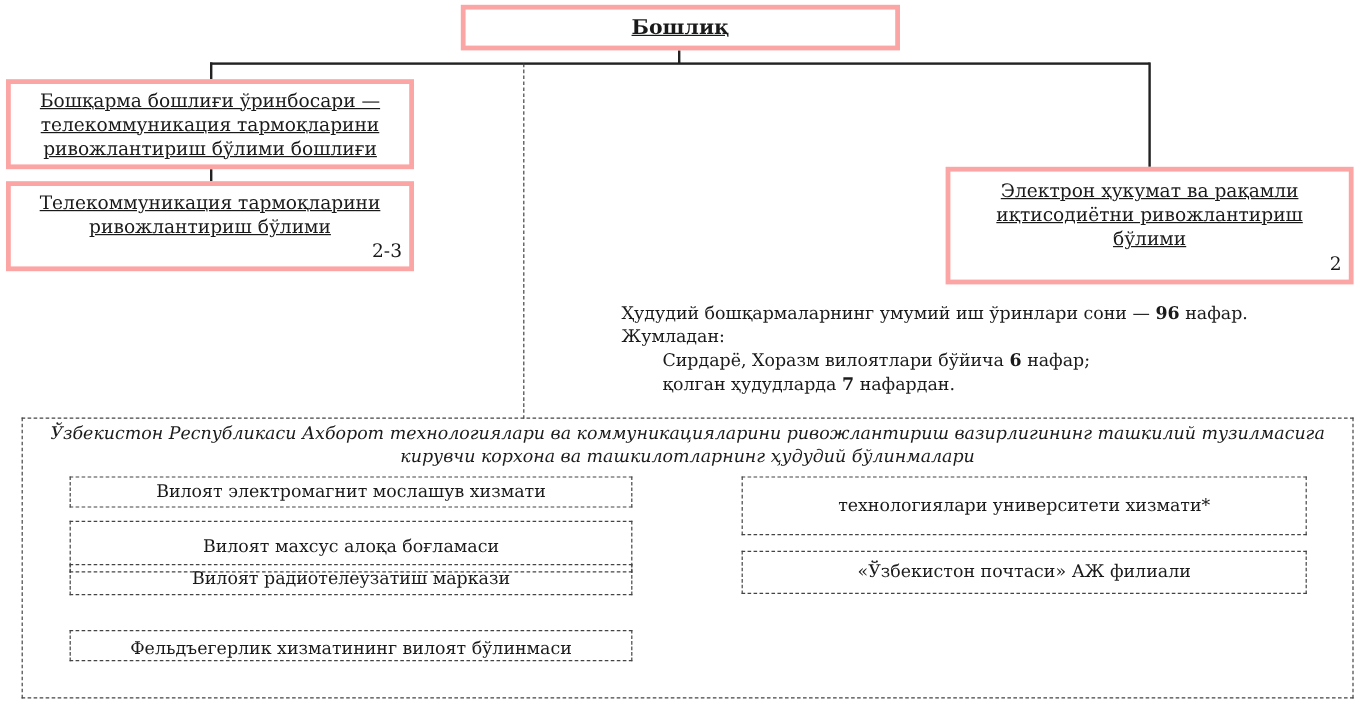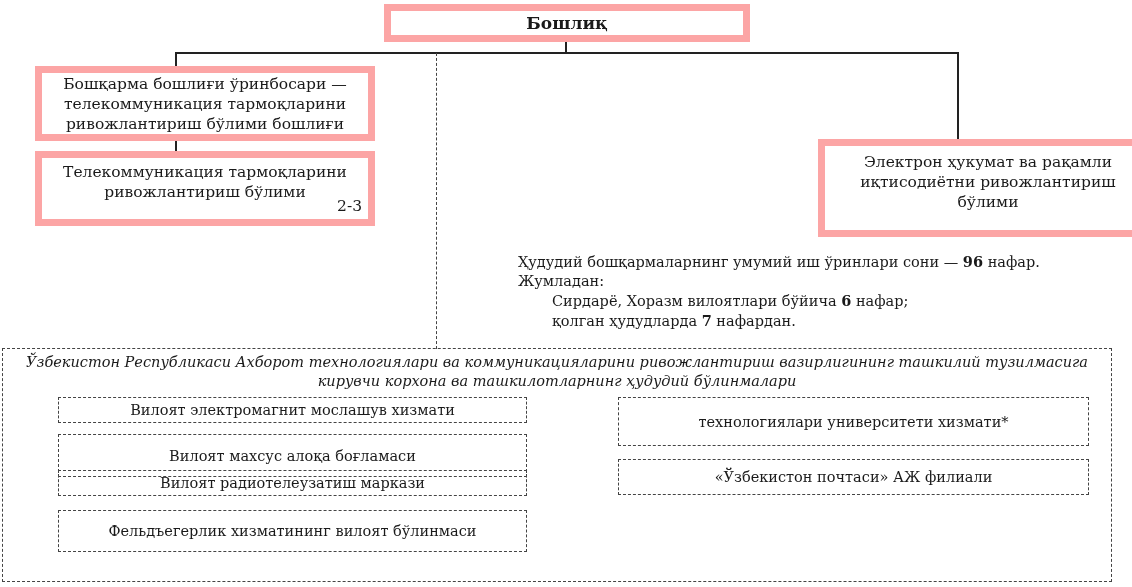--- a/index.html
+++ b/index.html
@@ -1,23 +1,23 @@
 <!DOCTYPE html>
 <html><head>
 <meta charset="utf-8">
 <style>
   html, body { margin: 0; padding: 0; background: #ffffff; }
   body { width: 1132px; height: 587px; position: relative; overflow: hidden;
          font-family: "DejaVu Serif", "Liberation Serif", serif; color: #1a1a1a; }
   .abs { position: absolute; box-sizing: border-box; }
-  .box { border: 7px solid #fca5a5; background: #fff; display: flex; flex-direction: column;
-         justify-content: center; align-items: center; text-align: center; }
+  .box { border: 4px solid #fca5a5; background: #fff; display: flex; flex-direction: column;
+         justify-content: center; align-items: center; text-align: center; text-decoration: underline; }
   .line { background: #222; }
   .vdash { border-left: 1.5px dashed #444; width: 0; }
-  .txt { font-size: 15.5px; line-height: 20px; margin-left: 30px; }
+  .txt { font-size: 15.5px; line-height: 20px; }
   .boss { font-weight: bold; font-size: 17px; }
   .num { position: absolute; right: 6px; bottom: 3px; font-size: 15.5px; }
   .info { font-size: 14.5px; line-height: 19px; }
   .info b { font-weight: bold; }
   .outer { border: 1.5px dashed #444; }
   .outer-title { font-style: italic; font-size: 14.5px; line-height: 19px; text-align: center; }
   .sub { border: 1.5px dashed #444; font-size: 14.5px; line-height: 18px; text-align: center;
          display: flex; align-items: center; justify-content: center; flex-direction: column; }
 </style>
 </head>
@@ -53,37 +53,37 @@
   <span class="num">2</span>
 </div>
 
 <div class="abs info" style="left:518px; top:252px; width:600px;">
   <div><span>Ҳудудий бошқармаларнинг умумий иш ўринлари сони — </span><b>96</b><span> нафар.</span></div>
   <div>Жумладан:</div>
   <div style="padding-left:34px;"><span>Сирдарё, Хоразм вилоятлари бўйича </span><b>6</b><span> нафар;</span></div>
   <div style="padding-left:34px;"><span>қолган ҳудудларда </span><b>7</b><span> нафардан.</span></div>
 </div>
 
-<div class="abs outer" style="left:2px; top:348px; width:1110px; height:234px;">
+<div class="abs outer" style="left:18px; top:348px; width:1110px; height:234px;">
   <div class="outer-title" style="padding-top:4px;">
     <div>Ўзбекистон Республикаси Ахборот технологиялари ва коммуникацияларини ривожлантириш вазирлигининг ташкилий тузилмасига</div>
     <div>кирувчи корхона ва ташкилотларнинг ҳудудий бўлинмалари</div>
   </div>
 </div>
 
 <div class="abs sub" style="left:58px; top:397px; width:469px; height:26px;">
     <span>Вилоят электромагнит мослашув хизмати</span>
   </div>
 <div class="abs sub" style="left:58px; top:434px; width:469px; height:43px;">
     <span>Вилоят махсус алоқа боғламаси</span>
   </div>
 <div class="abs sub" style="left:58px; top:470px; width:469px; height:26px;">
     <span>Вилоят радиотелеузатиш маркази</span>
   </div>
-<div class="abs sub" style="left:58px; top:510px; width:469px; height:42px;">
+<div class="abs sub" style="left:58px; top:525px; width:469px; height:26px;justify-content:flex-end;">
     <span>Фельдъегерлик хизматининг вилоят бўлинмаси</span>
   </div>
 <div class="abs sub" style="left:58px; top:544px; width:469px; height:14px;margin-top:48px;">
     <span>«Ўзбектелеком» АК филиали</span>
   </div>
 
 <div class="abs sub" style="left:618px; top:397px; width:471px; height:49px;">
   <div>технологиялари университети хизмати*</div>
 </div>
 <div class="abs sub" style="left:618px; top:459px; width:471px; height:36px;">

